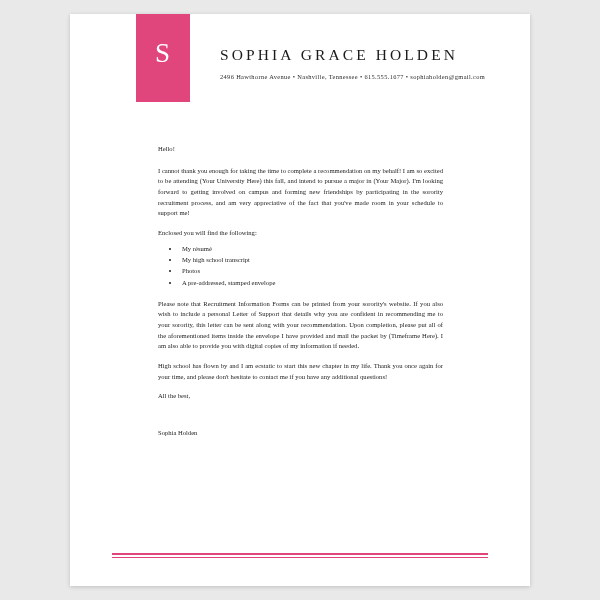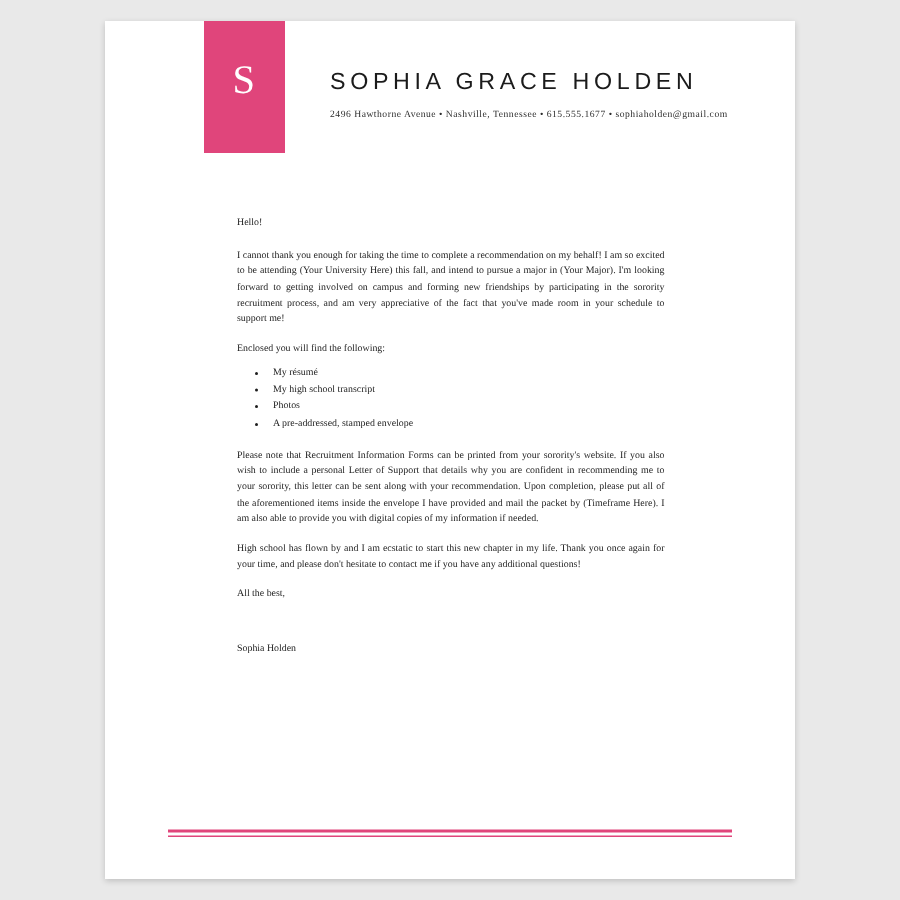--- a/index.html
+++ b/index.html
@@ -48,21 +48,21 @@
     letter-spacing: 1px;
     line-height: 1;
   }
   .head-text {
     position: absolute;
     left: 150px;
     top: 32px;
     right: 20px;
   }
   .head-name {
-    font-family: Liberation Sans, sans-serif;
+    font-family: Liberation Serif, serif;
     font-size: 15.5px;
     letter-spacing: 3.1px;
     color: #1b1b1b;
     white-space: nowrap;
   }
   .head-contact {
     margin-top: 9px;
     font-family: "Liberation Serif", serif;
     font-size: 6.4px;
     letter-spacing: 0.35px;

